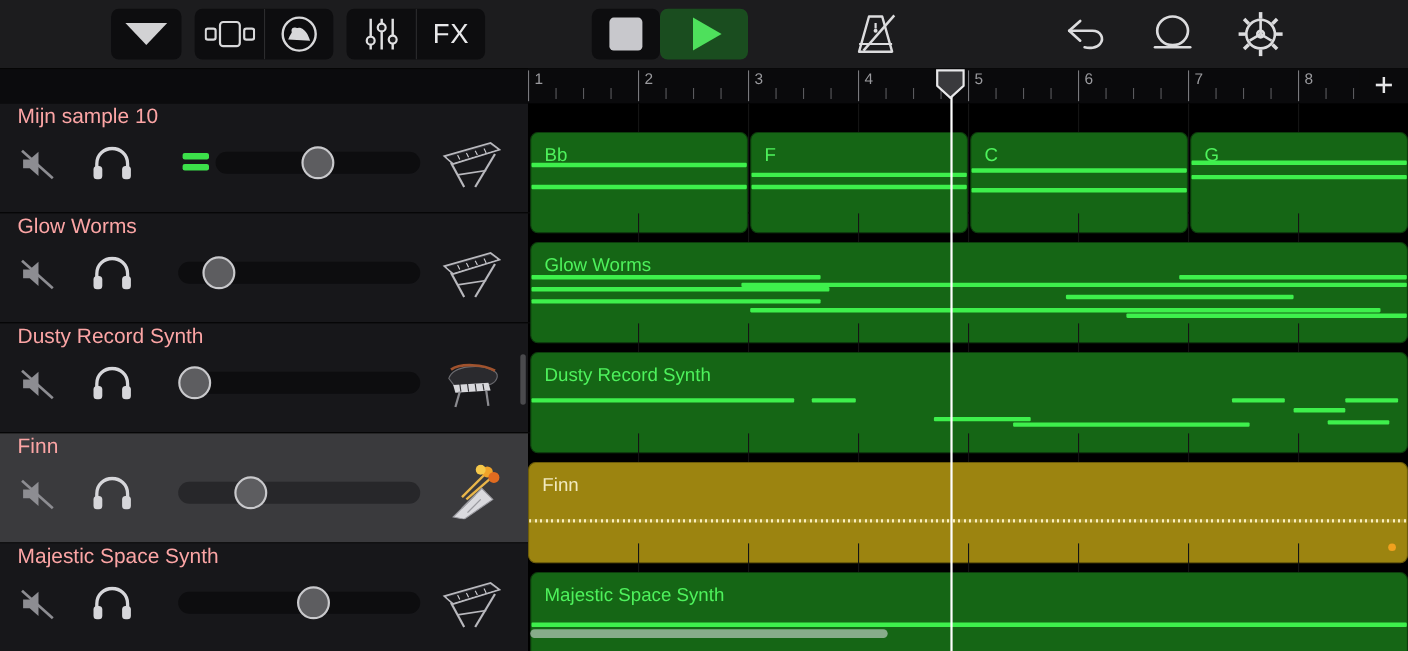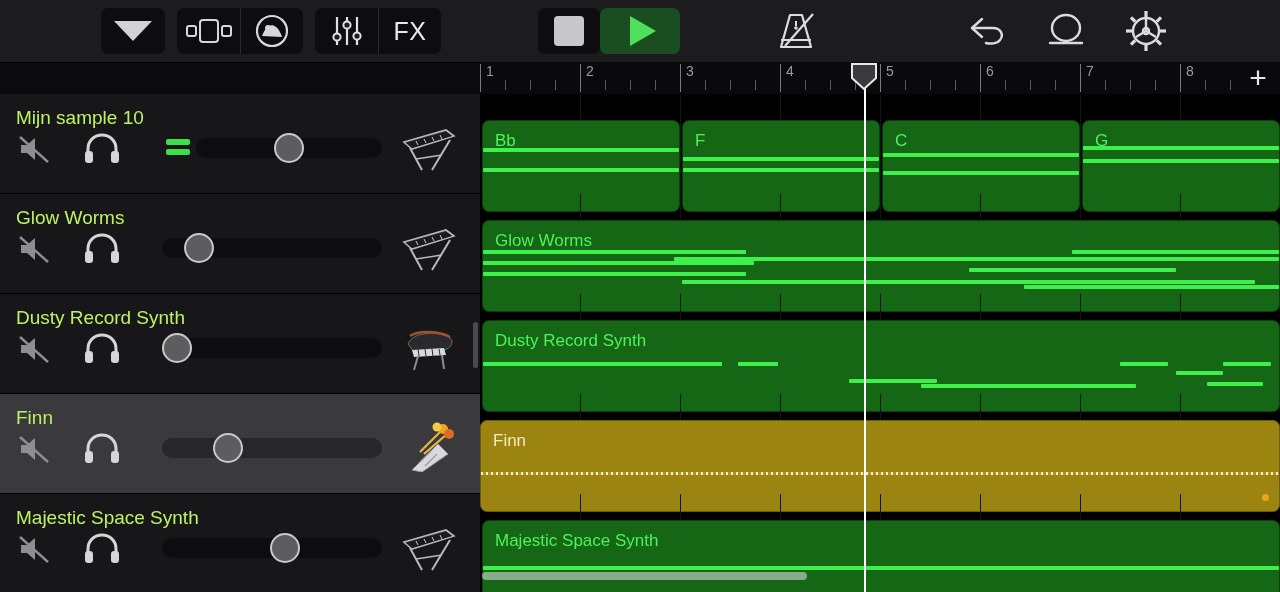--- a/index.html
+++ b/index.html
@@ -157,22 +157,22 @@
   .track-header {
     position: relative;
     width: 480px; height: 100px;
     box-sizing: border-box;
     border-bottom: 1px solid #000;
     background: #17171a;
   }
   .track-header.selected { background: #3a3a3d; }
   .th-name {
     position: absolute;
-    left: 16px; top: 13px;
-    color: #bef264;
+    left: 16px; top: 2px;
+    color: #fca5a5;
     font-size: 19px;
     white-space: nowrap;
     font-family: "Liberation Sans", sans-serif;
   }
   .th-mute {
     position: absolute;
     left: 18px; top: 40px;
     width: 34px; height: 30px;
   }
   .th-solo {

